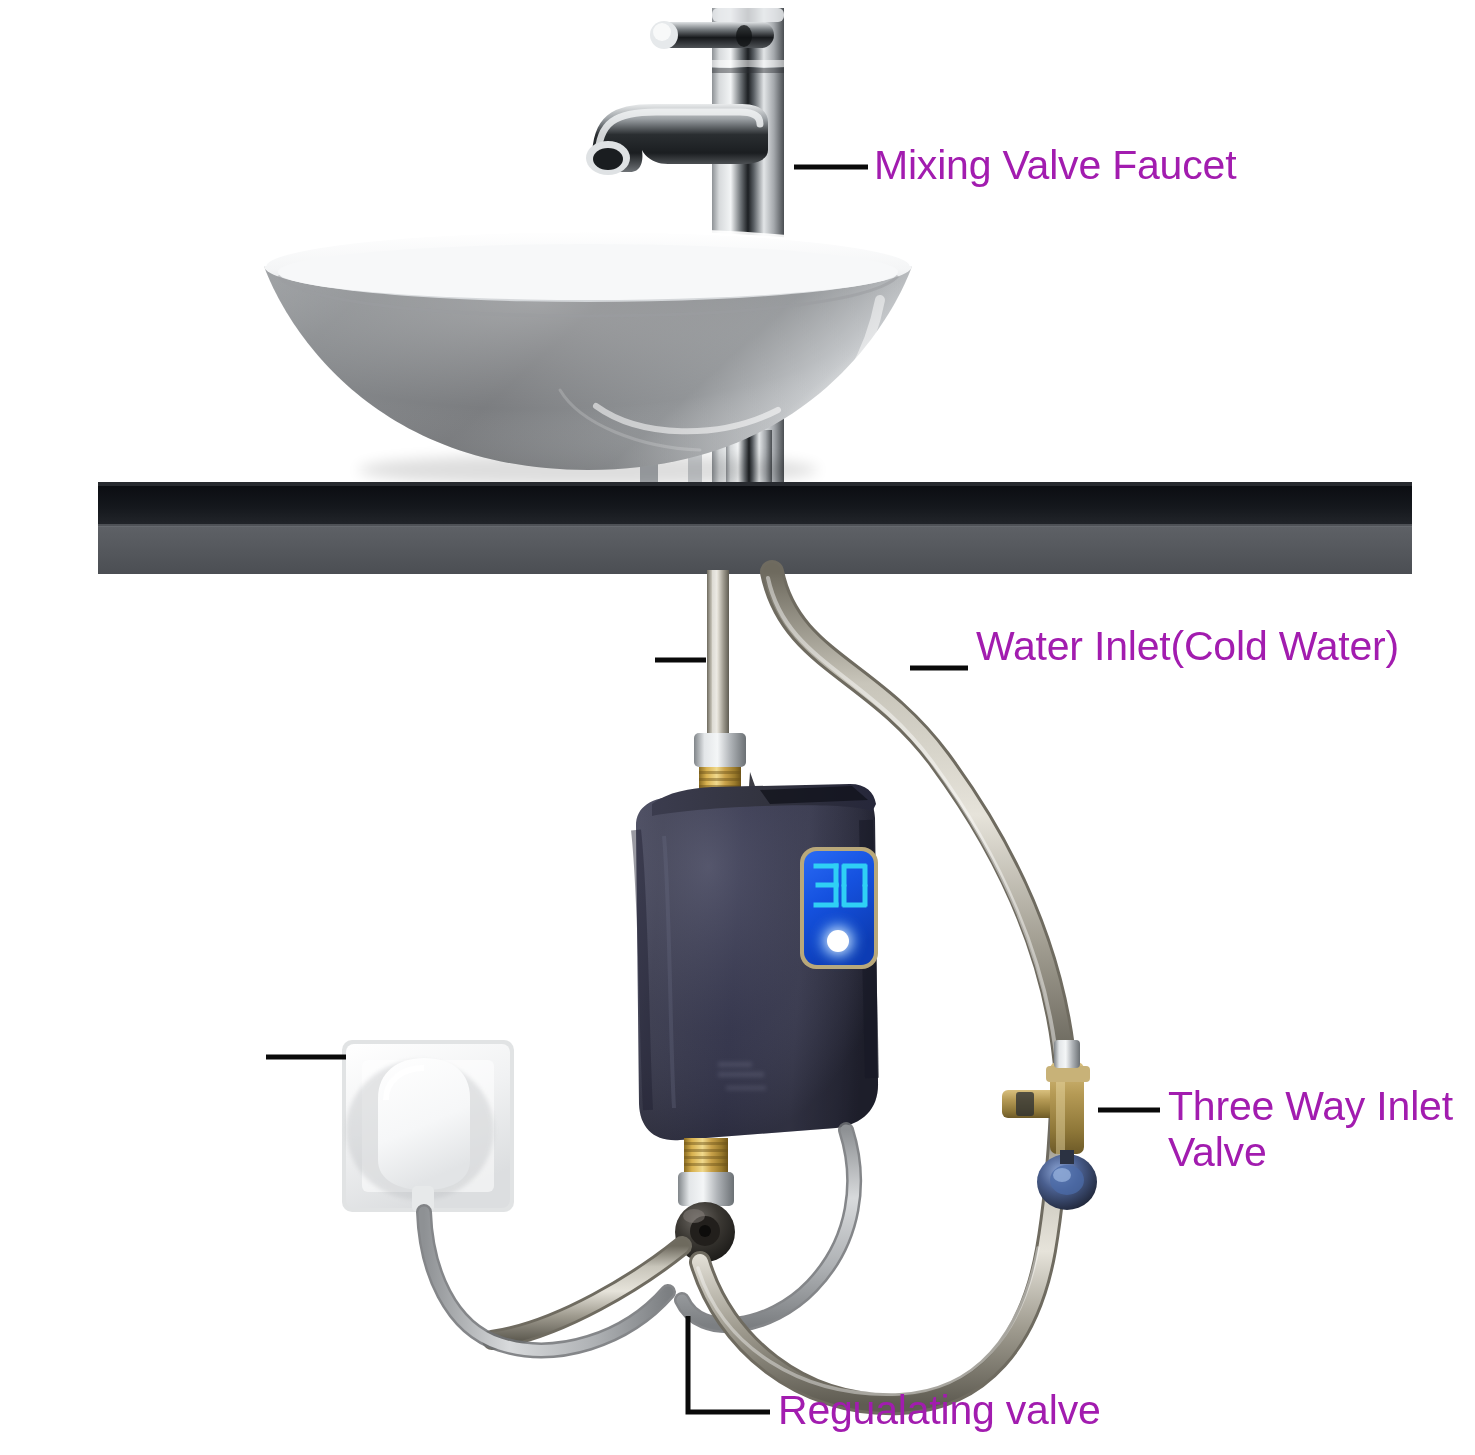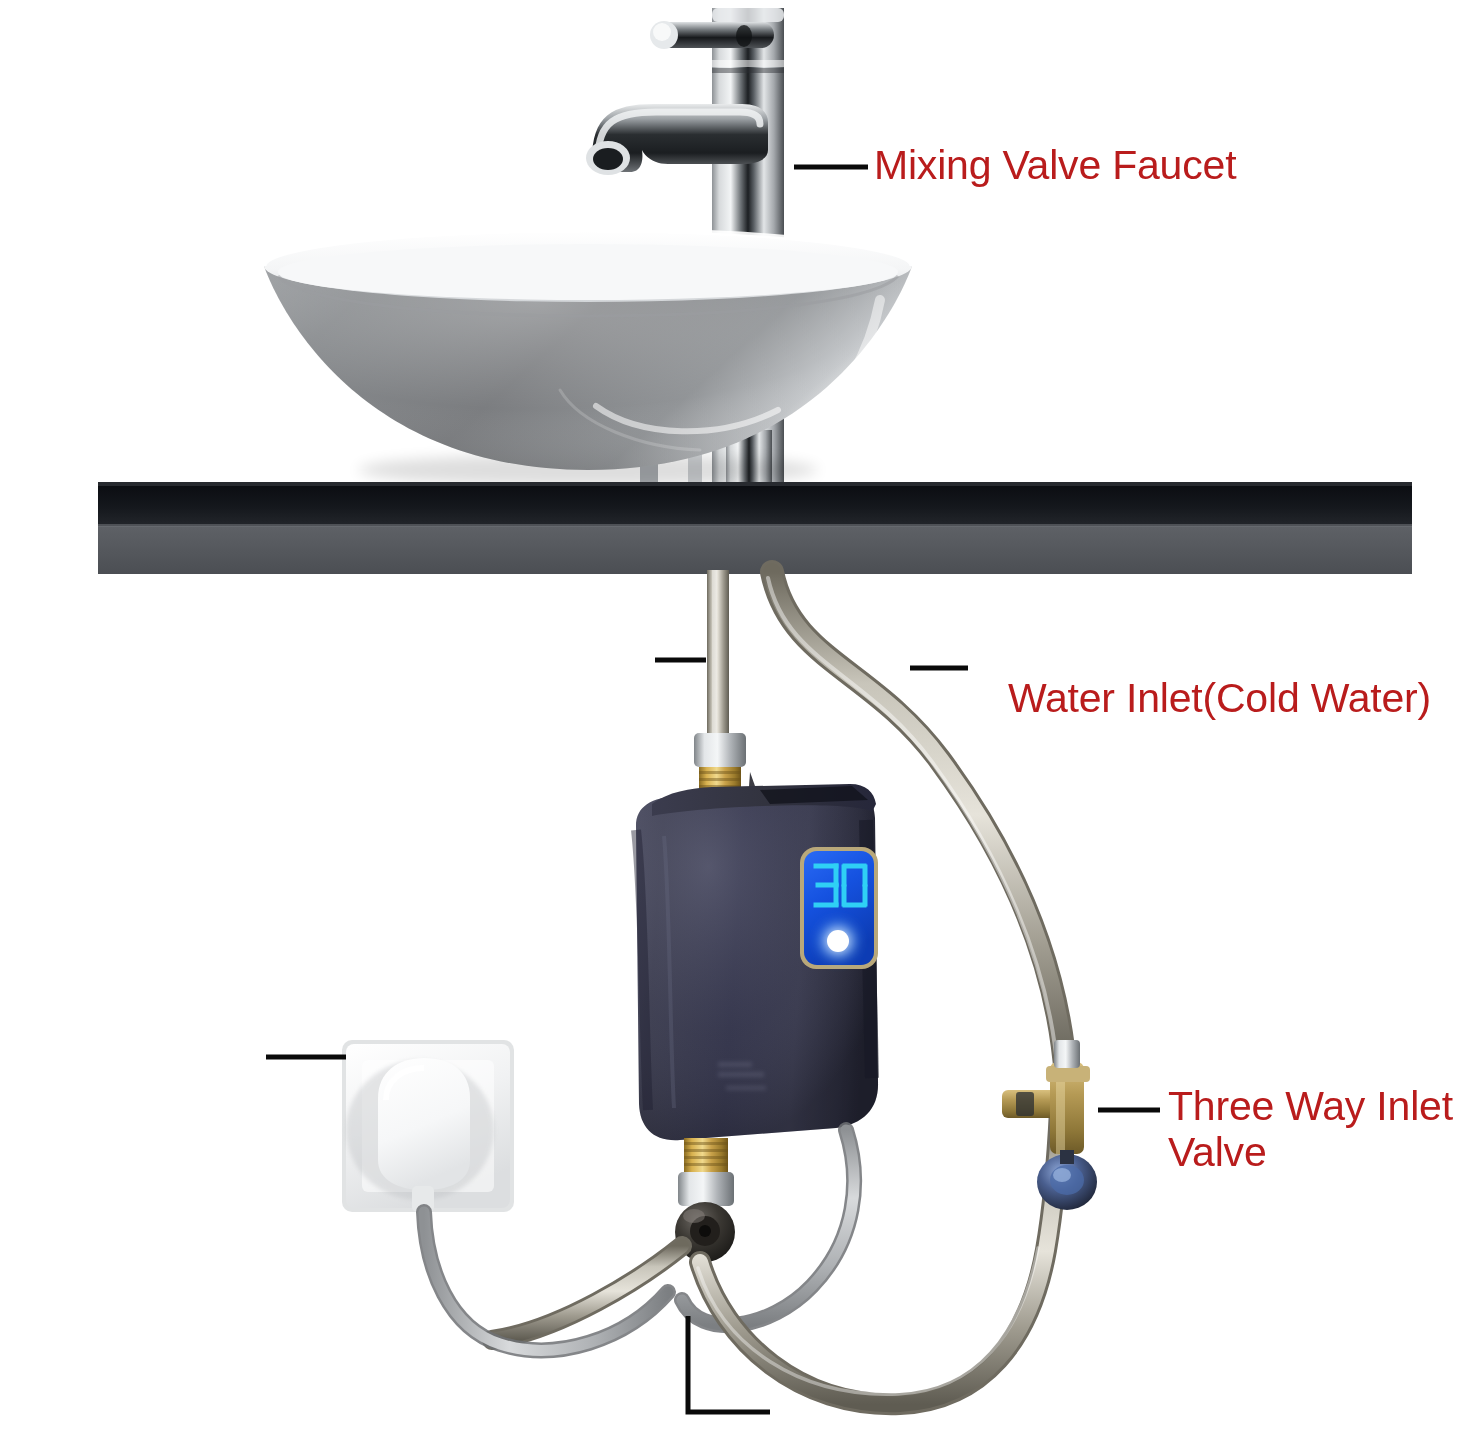--- a/index.html
+++ b/index.html
@@ -20,35 +20,35 @@
   }
   #art {
     position: absolute;
     left: 0;
     top: 0;
     width: 1475px;
     height: 1455px;
   }
   .label {
     position: absolute;
-    color: #b91c1c;
+    color: #a21caf;
     font-family: "Liberation Sans", sans-serif;
     font-size: 41px;
     font-weight: 400;
     line-height: 1.12;
     white-space: nowrap;
     letter-spacing: -0.2px;
   }
   .label.twoline {
     white-space: normal;
     width: 320px;
   }
   #lbl-mixing-valve-faucet { left: 874px; top: 143px; }
   #lbl-water-outlet        { left: 168px; top: 638px; }
-  #lbl-water-inlet         { left: 976px; top: 676px; margin-left: 32px; }
+  #lbl-water-inlet         { left: 976px; top: 624px; }
   #lbl-power-supply        { left: 8px;  top: 1028px; }
   #lbl-three-way-valve     { left: 1168px; top: 1084px; }
   #lbl-regulating-valve    { left: 778px; top: 1388px; }
 </style>
 </head>
 <body>
 
 <div id="stage">
 
   <svg id="art" viewBox="0 0 1475 1455">
@@ -419,14 +419,15 @@
   </svg>
 
   <div class="label" id="lbl-mixing-valve-faucet">Mixing Valve Faucet</div>
 
 
   <div class="label" id="lbl-water-inlet">Water Inlet(Cold Water)</div>
 
 
   <div class="label twoline" id="lbl-three-way-valve">Three Way Inlet Valve</div>
 
+  <div class="label" id="lbl-regulating-valve">Regualating valve</div>
 
 </div>
 
 </body></html>

